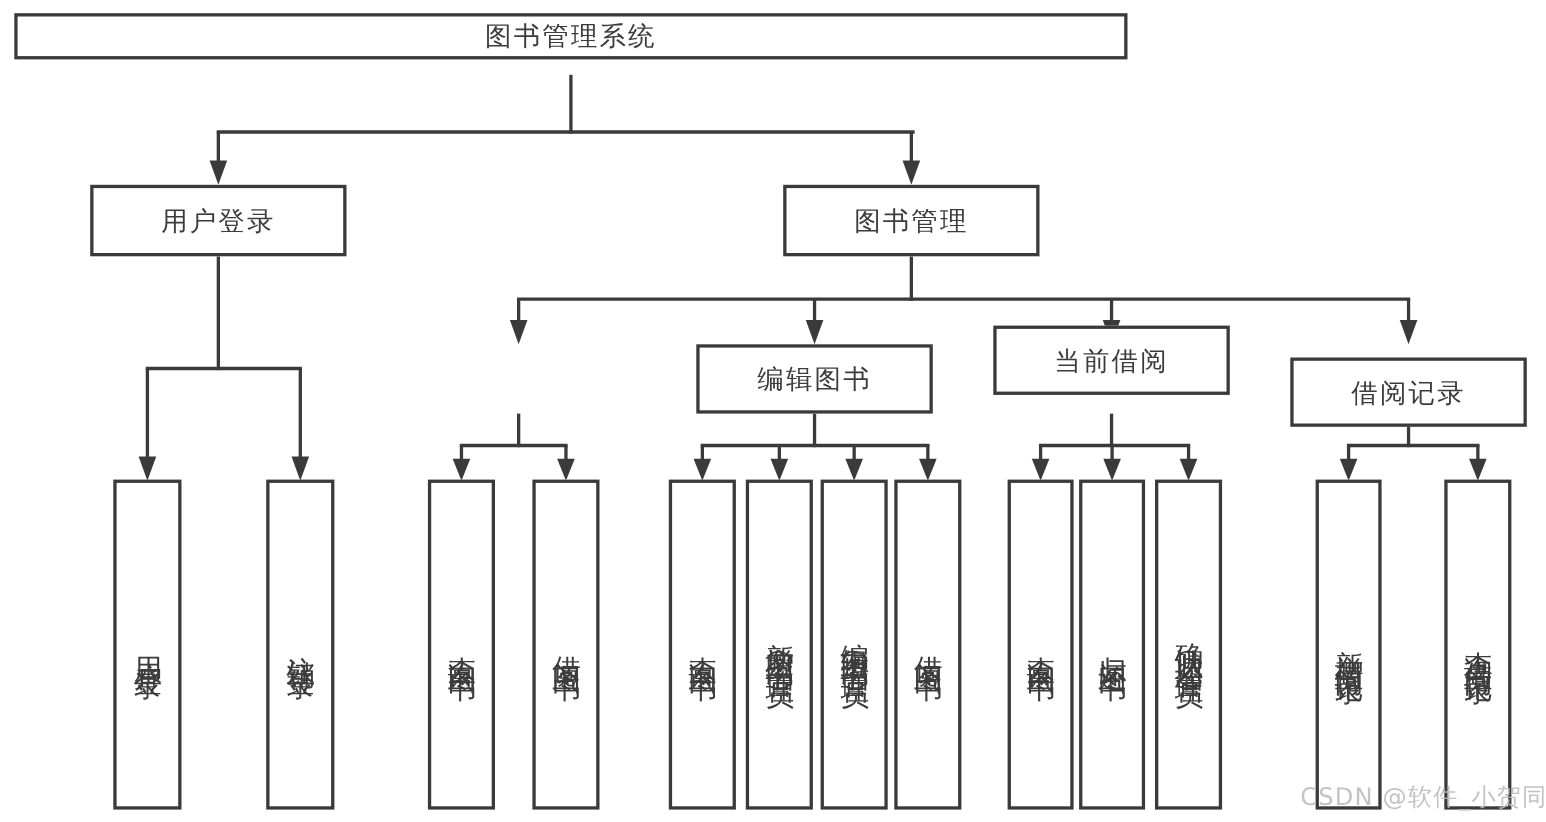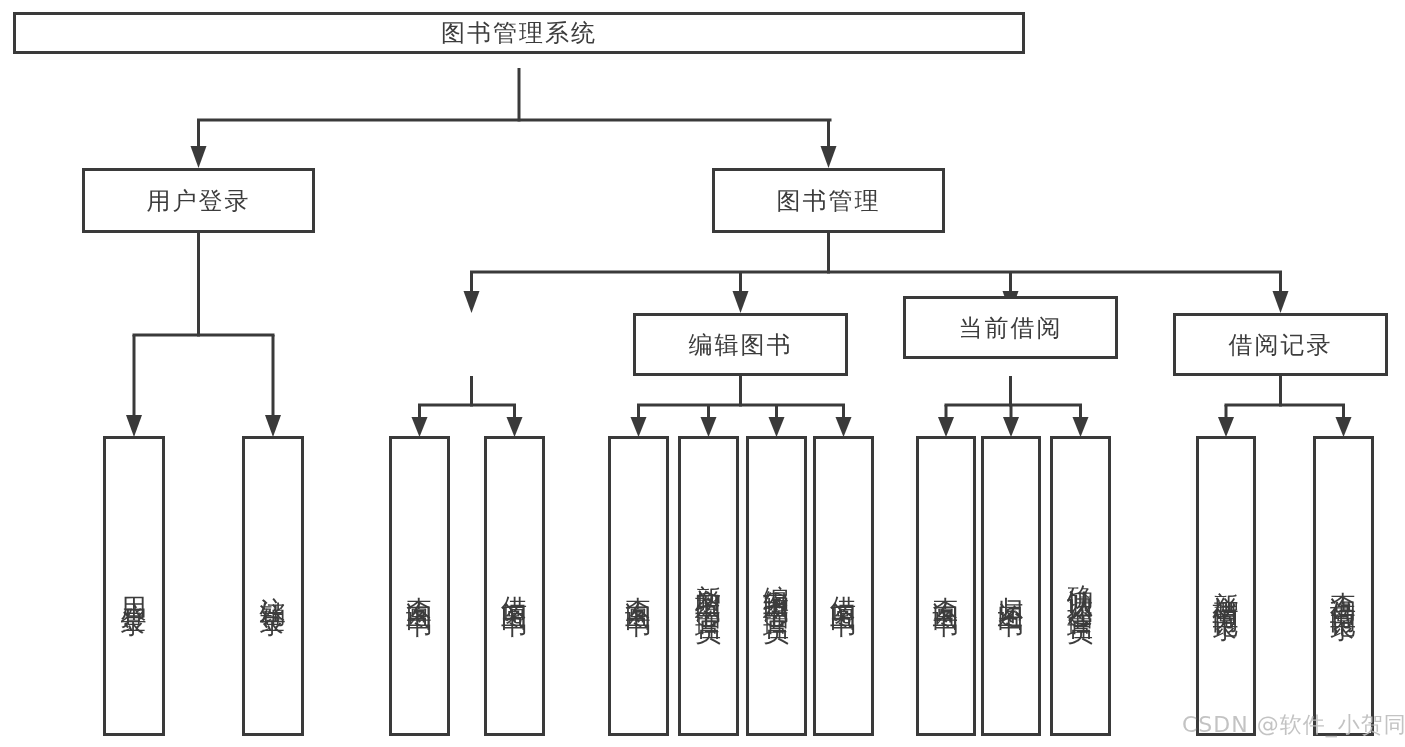--- a/index.html
+++ b/index.html
@@ -127,21 +127,21 @@
     <polygon class="ahead" points="1335.5,417 1351.5,417 1343.5,437"></polygon>
   </svg>
 
   <div class="box hbox" style="left:13px; top:12px; width:1012px; height:42px;">图书管理系统</div>
 
   <div class="box hbox" style="left:82px; top:168px; width:233px; height:65px;">用户登录</div>
   <div class="box hbox" style="left:712px; top:168px; width:233px; height:65px;font-family:Liberation Serif, serif;">图书管理</div>
 
   <div class="box hbox" style="left:633px; top:313px; width:215px; height:63px;">编辑图书</div>
   <div class="box hbox" style="left:903px; top:296px; width:215px; height:63px;">当前借阅</div>
-  <div class="box hbox" style="left:1173px; top:313px; width:215px; height:63px;">借阅记录</div>
+  <div class="box hbox" style="left:1173px; top:325px; width:215px; height:63px;">借阅记录</div>
 
   <div class="box" style="left:103px; top:436px; width:62px; height:300px;">
     <span class="vtext">用户登录</span>
   </div>
   <div class="box" style="left:242px; top:436px; width:62px; height:300px;">
     <span class="vtext">注销登录</span>
   </div>
 
   <div class="box" style="left:389px; top:436px; width:61px; height:300px;">
     <span class="vtext">查询图书</span>

